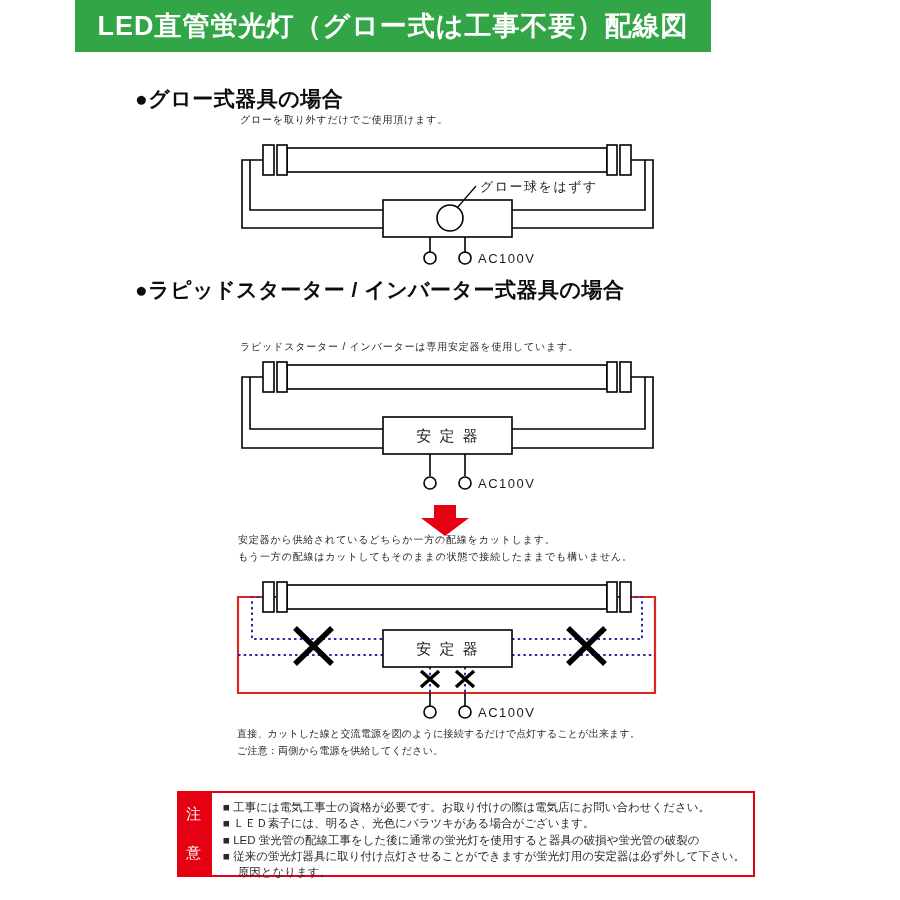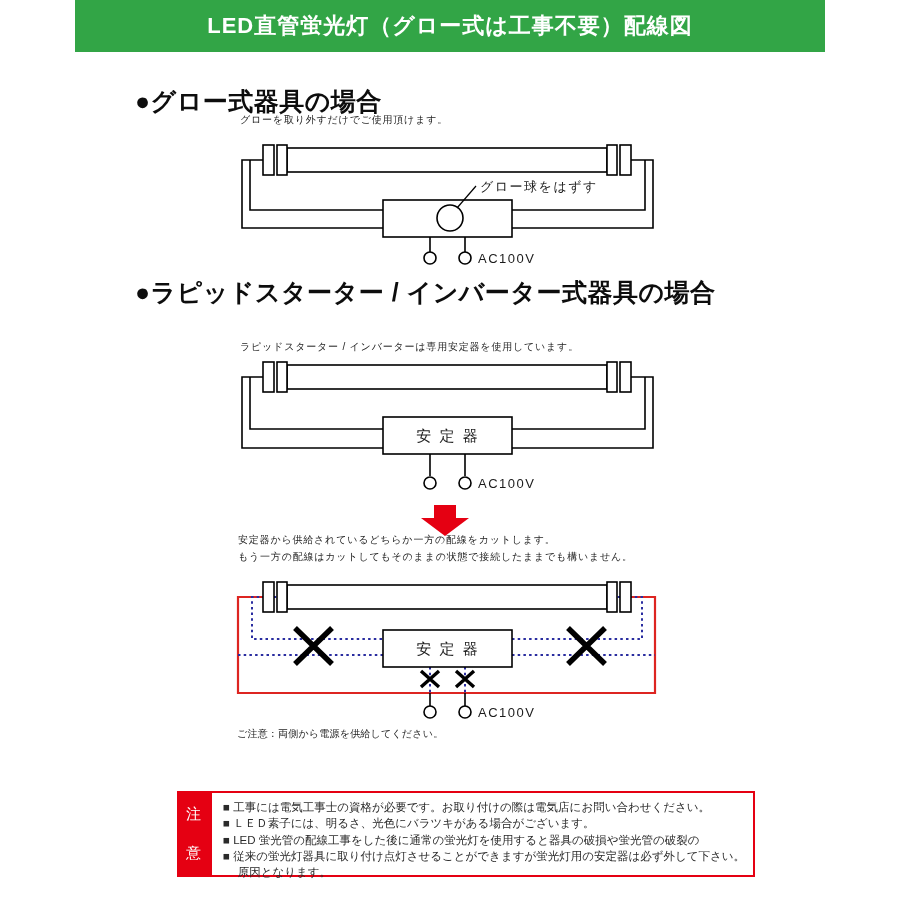--- a/index.html
+++ b/index.html
@@ -6,28 +6,28 @@
   html,body { width:900px; height:900px; background:#ffffff; }
   body {
     position:relative;
     font-family:"Liberation Sans","DejaVu Sans",sans-serif;
     color:#1b1b1b;
     overflow:hidden;
   }
   .abs { position:absolute; }
 
   .header-bar {
-    left:75px; top:0; width:750px; height:52px;
+    left:75px; top:0; width:636px; height:52px;
     background:#32a546; color:#ffffff;
     display:flex; align-items:center; justify-content:center;
-    font-size:22px; font-weight:bold; letter-spacing:1px;
+    font-size:27px; font-weight:bold; letter-spacing:1px;
   }
 
   .section-heading {
-    left:135px; font-size:25px; font-weight:bold; color:#0d0d0d; letter-spacing:0.5px;
+    left:135px; font-size:21px; font-weight:bold; color:#0d0d0d; letter-spacing:0.5px;
   }
   .body-text {
     font-size:10px; color:#1f1f1f; letter-spacing:0.8px; line-height:16.5px; white-space:pre;
   }
 
   svg { display:block; }
   svg text { font-family:"Liberation Sans","DejaVu Sans",sans-serif; fill:#1b1b1b; }
   .wire  { stroke:#000000; stroke-width:1.6; fill:none; }
   .part  { stroke:#000000; stroke-width:1.6; fill:#ffffff; }
   .redwire  { stroke:#dd2521; stroke-width:2.2; fill:none; }
@@ -134,20 +134,21 @@
   <path class="bigx" d="M348,50 L385,86 M385,50 L348,86"></path>
   <path class="smallx" d="M201,93 L219,109 M219,93 L201,109"></path>
   <path class="smallx" d="M236,93 L254,109 M254,93 L236,109"></path>
   <path class="wire" d="M210,115 V128 M245,115 V128"></path>
   <circle class="part" cx="210" cy="134" r="6"></circle>
   <circle class="part" cx="245" cy="134" r="6"></circle>
   <text class="ac-label" x="258" y="139">AC100V</text>
 </svg>
 
 <div class="abs" style="left:237px; top:726px;">
+  <div class="body-text" style="letter-spacing:0.2px;">直接、カットした線と交流電源を図のように接続するだけで点灯することが出来ます。</div>
   <div class="body-text" style="letter-spacing:0.2px;">ご注意：両側から電源を供給してください。</div>
 </div>
 
 <div class="abs caution-wrap">
   <div class="caution-tab">
     <span>注</span>
     <span>意</span>
   </div>
   <div class="caution-body">
     <div class="caution-line">■ 工事には電気工事士の資格が必要です。お取り付けの際は電気店にお問い合わせください。</div>

